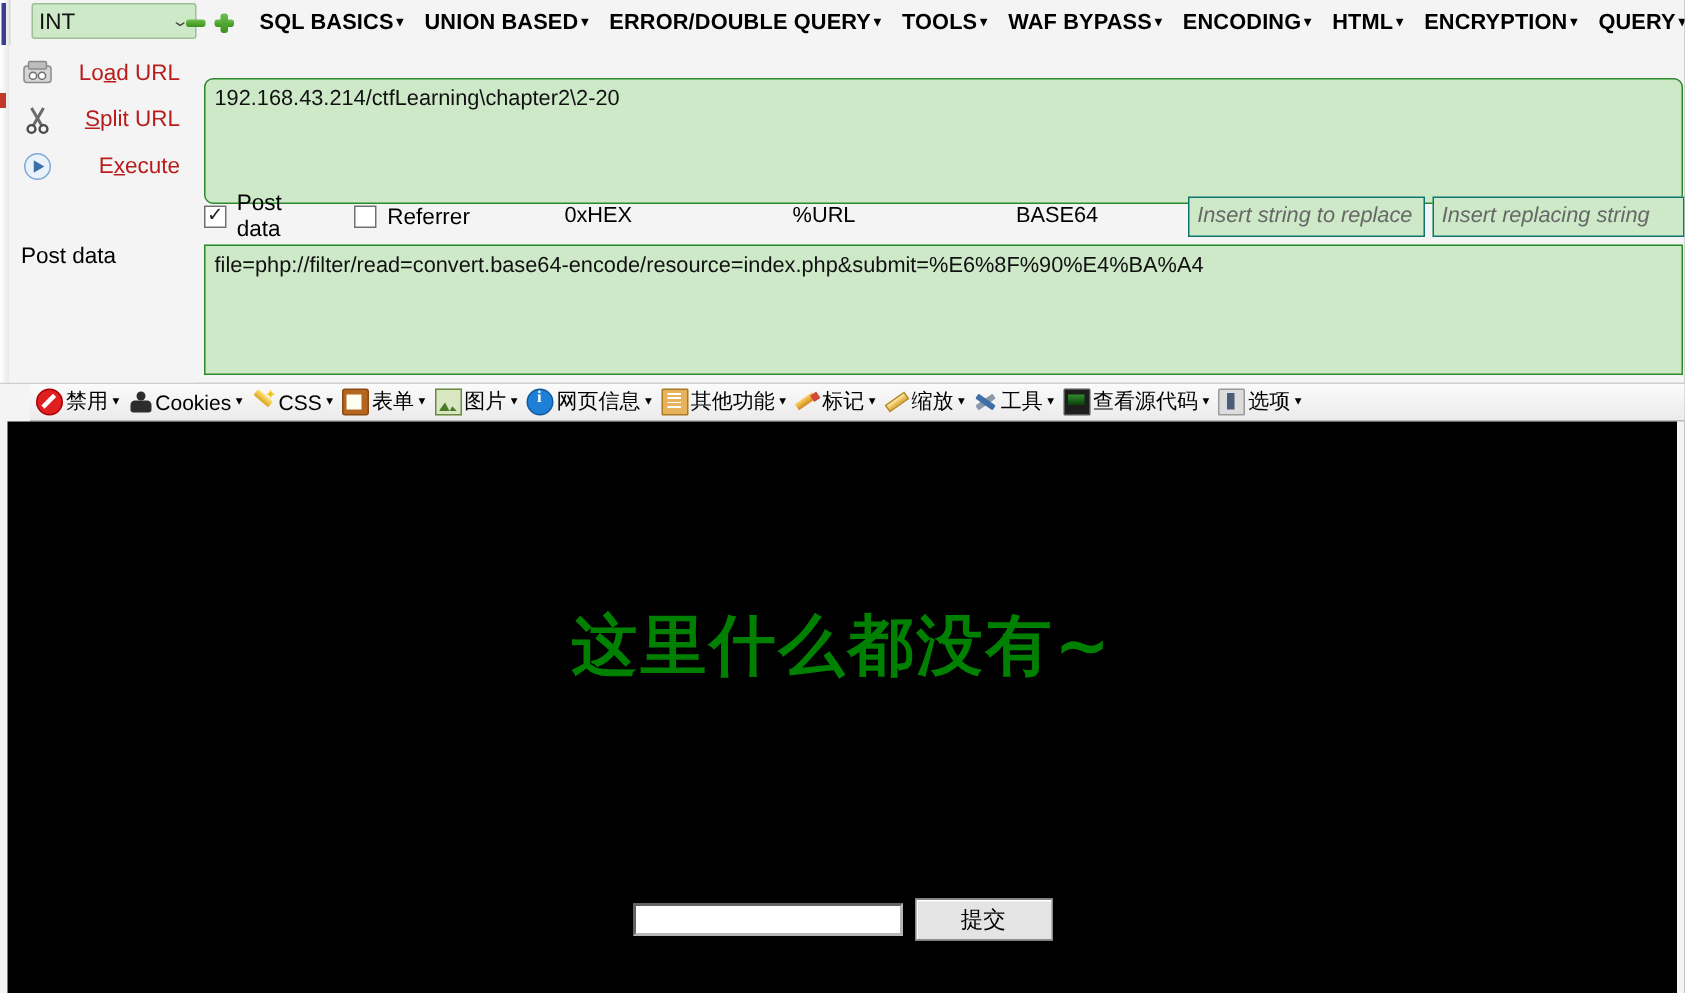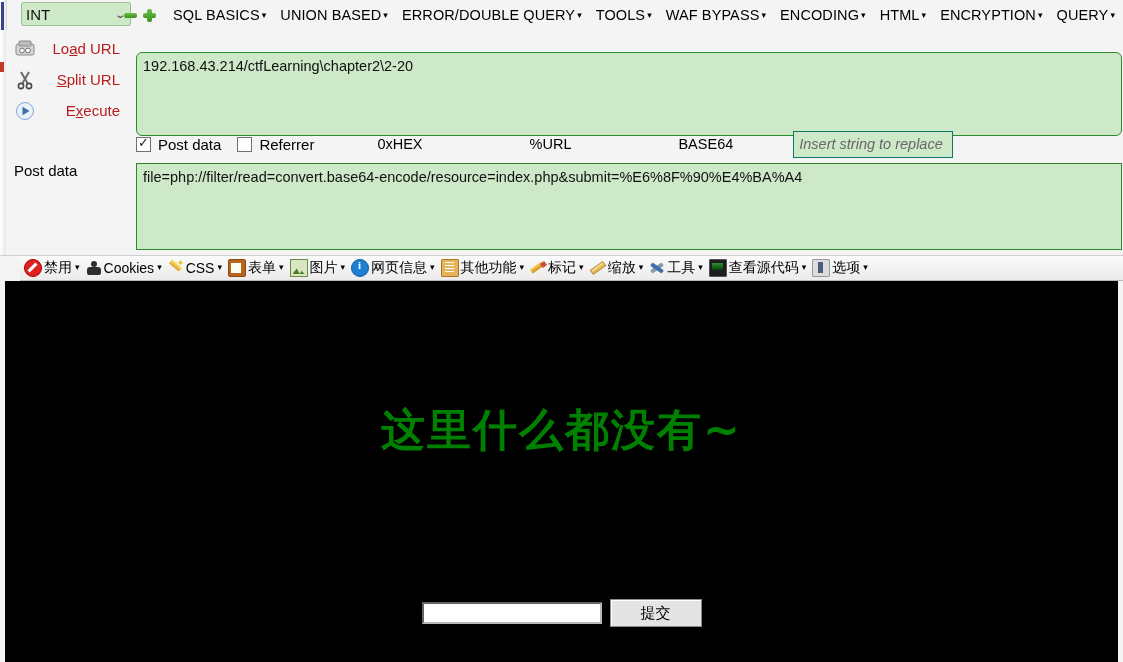--- a/index.html
+++ b/index.html
@@ -104,20 +104,21 @@
     align-items: center;
     gap: 0px;
   }
   .menu-item {
     font-size: 14.5px;
     color: #000;
     padding: 4px 7px 4px 7px;
     white-space: nowrap;
     cursor: default;
     letter-spacing: 0.1px;
+    font-weight: bold;
   }
   .menu-item .caret {
     font-size: 9px;
     margin-left: 2px;
     position: relative;
     top: -2px;
   }
 
   
   .actions {
@@ -559,20 +560,21 @@
         <span class="arrow-r"><span class="sh"></span></span>
       </div>
 
       <div class="codec">
         <span class="arrow-l"><span class="sh"></span></span>
         <span class="nm">BASE64</span>
         <span class="arrow-r"><span class="sh"></span></span>
       </div>
 
       <div class="repl-input repl-1">Insert string to replace</div>
+      <div class="repl-input repl-2">Insert replacing string</div>
     </div>
 
     <div class="post-area">file=php://filter/read=convert.base64-encode/resource=index.php&amp;submit=%E6%8F%90%E4%BA%A4</div>
   </div>
 
   <div id="devbar">
 
     <div class="dv">
       <span class="dvico ic-ban"></span>
       <span>禁用</span>

